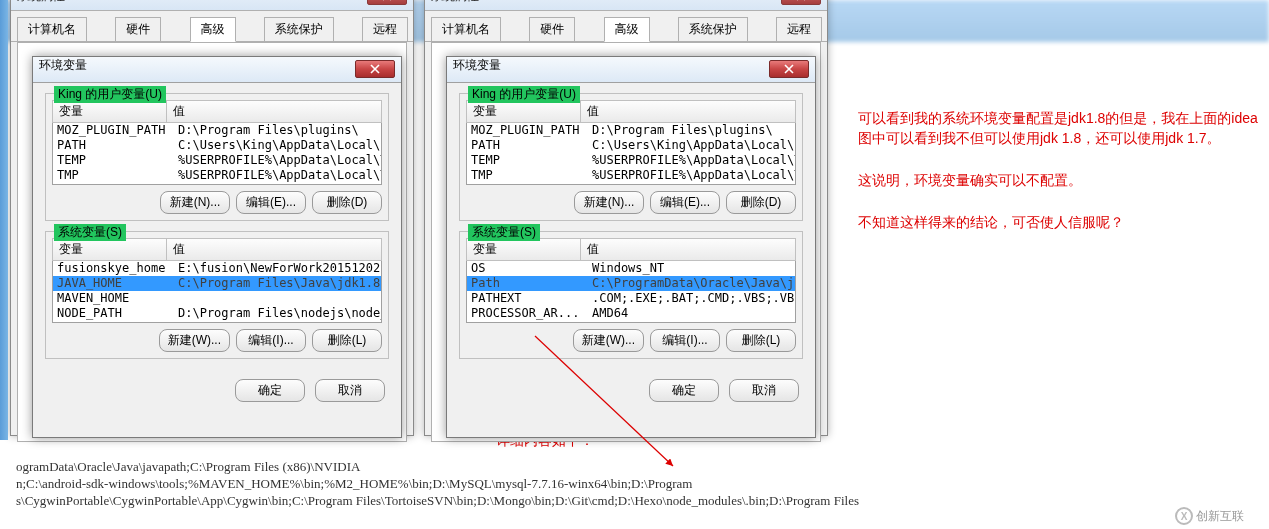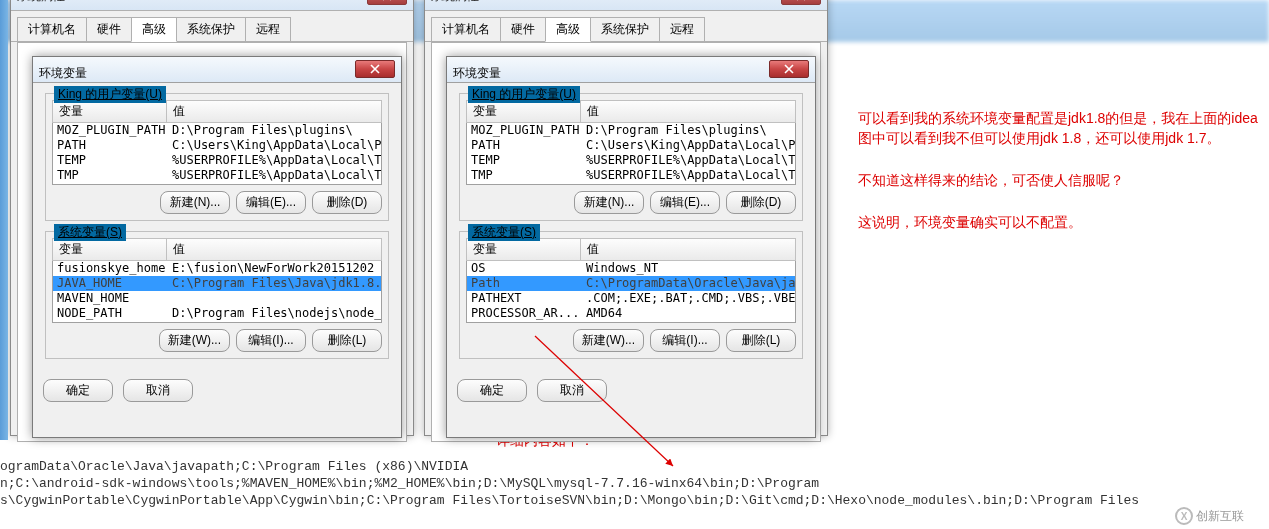--- a/index.html
+++ b/index.html
@@ -59,20 +59,21 @@
       display: flex; align-items: center; justify-content: center;
       cursor: pointer;
     }
     .close-btn svg { width: 10px; height: 10px; }
     .tabs {
       display: flex;
       padding: 6px 6px 0 6px;
       background: #f0f0f0;
       border-bottom: 1px solid #b0b0b0;
       gap: 0;
+      justify-content: space-between;
     }
     .tab {
       padding: 3px 10px;
       border: 1px solid #b0b0b0;
       border-bottom: none;
       background: #f0f0f0;
       font-size: 12px;
       cursor: pointer;
       margin-right: -1px;
       position: relative;
@@ -98,21 +99,21 @@
       height: 382px;
       background: #f0f0f0;
       border: 1px solid #7a7a7a;
       box-shadow: 0 0 10px rgba(0,0,0,0.4);
       z-index: 20;
     }
     .env-titlebar {
       height: 26px;
       background: linear-gradient(to bottom, #f5f9fd, #dde9f6);
       border-bottom: 1px solid #a0a0a0;
-      display: flex; align-items: flex-end;
+      display: flex; align-items: flex-start;
       padding: 0 6px;
       position: relative;
     }
     .env-close-btn {
       position: absolute;
       right: 6px; top: 3px;
       width: 40px; height: 18px;
       background: linear-gradient(to bottom, #e87a7a, #c84545, #a82e2e);
       border: 1px solid #7a2a2a;
       border-radius: 2px;
@@ -122,39 +123,39 @@
     .env-close-btn svg { width: 10px; height: 10px; }
     .group-box {
       border: 1px solid #c0c0c0;
       margin: 10px 12px;
       padding: 6px;
       position: relative;
     }
     .group-title {
       position: absolute;
       top: -8px; left: 8px;
-      background: #0369a1;
+      background: #22c55e;
       padding: 0 4px;
       font-size: 12px;
-      text-decoration: underline;
     }
     .list-body {
       height: 62px;
       overflow: hidden;
       border: 1px solid #a0a0a0;
       border-top: none;
       background: #fff;
     }
     .list-body .row {
       display: flex;
       padding: 0 0;
       white-space: nowrap;
       font-family: "SimSun", monospace;
       font-size: 12px;
       line-height: 15px;
+      gap: 6px;
     }
     .list-body .row.selected {
       background: #3399ff;
       color: #404040;
     }
     .list-body .row .c1 { width: 115px; padding-left: 4px; overflow: hidden; }
     .list-body .row .c2 { flex: 1; padding-left: 4px; overflow: hidden; }
     .header-row { display: flex; }
     .header-row .c1 {
       width: 115px;
@@ -180,47 +181,47 @@
       min-width: 70px;
       background: linear-gradient(to bottom, #fdfdfd, #e5e5e5);
       border: 1px solid #9a9a9a;
       border-radius: 8px;
       font-size: 12px;
       cursor: pointer;
       text-align: center;
     }
     .dlg-footer {
       display: flex;
-      justify-content: flex-start;
+      justify-content: flex-end;
       gap: 10px;
-      padding: 10px 10px;
+      padding: 10px 16px;
     }
     .side-annotations {
       position: absolute;
       left: 858px;
       top: 108px;
       width: 400px;
       color: #dd0000;
       font-size: 14px;
       line-height: 20px;
     }
     .side-annotations p { margin-bottom: 22px; }
     .detail-label {
       position: absolute;
       left: 496px;
       top: 432px;
       color: #dd0000;
       font-size: 14px;
     }
     .path-lines {
       position: absolute;
-      left: 0;
+      left: 16px;
       top: 458px;
       width: 1237px;
-      font-family: Liberation Mono, monospace;
+      font-family: Liberation Serif, serif;
       font-size: 13px;
       color: #333;
       line-height: 17px;
       white-space: nowrap;
       overflow: hidden;
     }
     .arrow-svg {
       position: absolute;
       left: 525px;
       top: 332px;
@@ -442,22 +443,22 @@
   </div>
 
   <div class="dlg-footer">
     <div class="win-btn">确定</div>
     <div class="win-btn">取消</div>
   </div>
 </div>
 
 <div class="side-annotations">
   <p>可以看到我的系统环境变量配置是jdk1.8的但是，我在上面的idea图中可以看到我不但可以使用jdk 1.8，还可以使用jdk 1.7。</p>
+  <p>这说明，环境变量确实可以不配置。</p>
   <p>不知道这样得来的结论，可否使人信服呢？</p>
-  <p>这说明，环境变量确实可以不配置。</p>
 </div>
 
 <div class="detail-label">详细内容如下：</div>
 
 <svg class="arrow-svg" viewBox="0 0 160 140">
   <defs>
     <marker id="ah" markerWidth="8" markerHeight="8" refX="6" refY="3" orient="auto">
       <path d="M0,0 L6,3 L0,6 Z" fill="#dd0000"></path>
     </marker>
   </defs>

